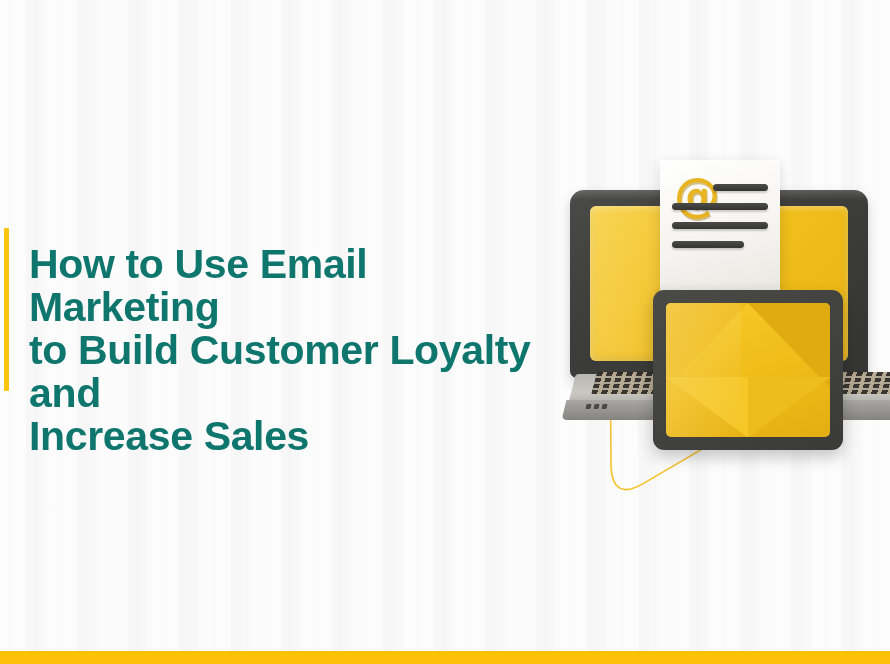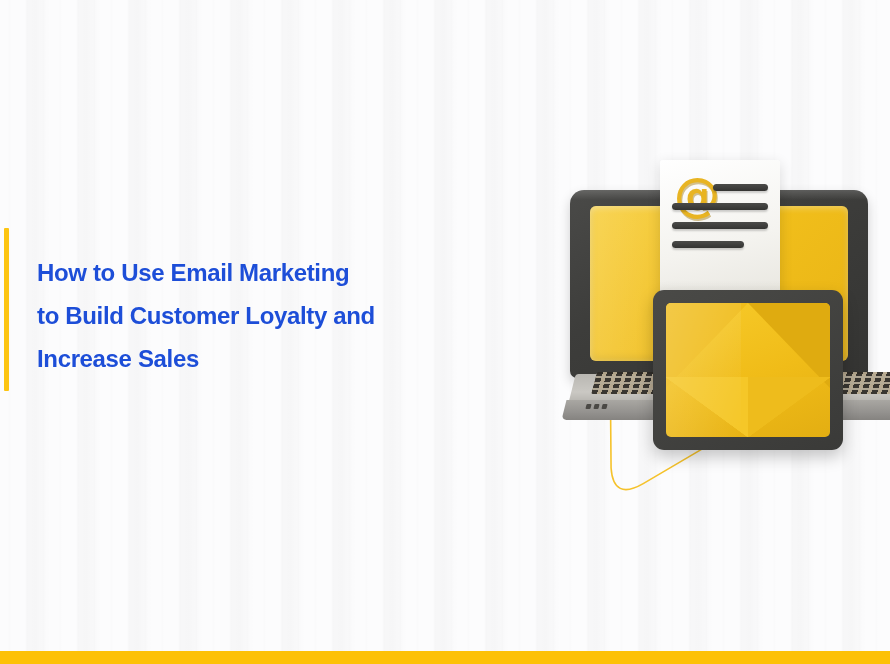--- a/index.html
+++ b/index.html
@@ -51,27 +51,27 @@
     width:5px;height:163px;
     background:#FDC512;
     border-radius:1px;
   }
 
   
   .headline{
     position:absolute;
     left:29px;top:243px;
     width:510px;
-    margin:8px;
+    margin:0;
     font-family:"Liberation Sans", sans-serif;
-    font-size:24px;
+    font-size:41px;
     line-height:43px;
     font-weight:bold;
     letter-spacing:-0.35px;
-    color:#1d4ed8;
+    color:#0f766e;
     white-space:pre-line;
   }
 
   
   .bottom-strip{
     position:absolute;
     left:0;bottom:0;
     width:890px;height:13px;
     background:#FDC107;
   }

